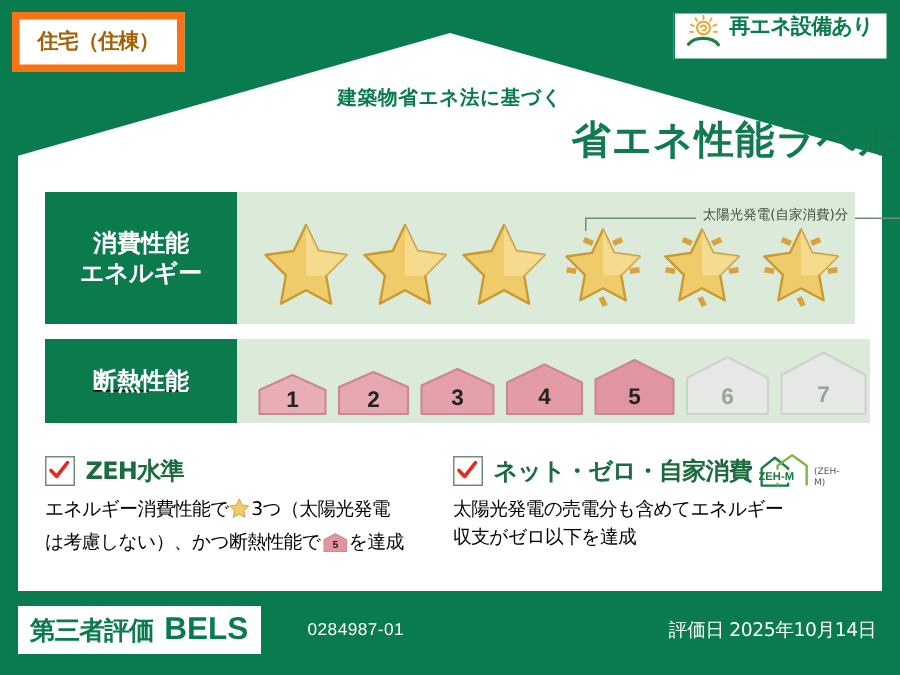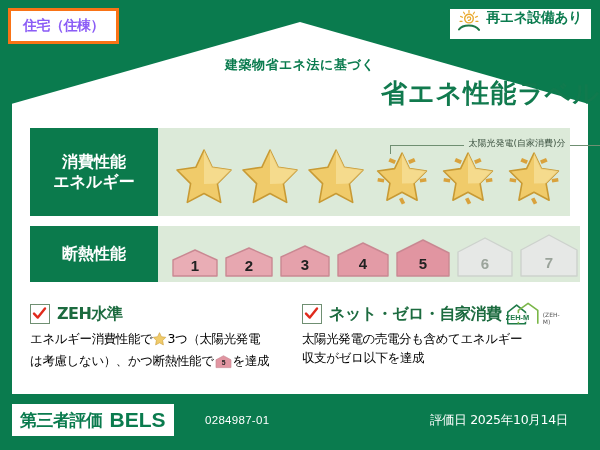--- a/index.html
+++ b/index.html
@@ -9,23 +9,23 @@
     background:#0a7b4e;
   }
   #label-root{
     position:relative;width:600px;height:450px;
     background:#0a7b4e;
   }
 
   
   .chip-housing{
     position:absolute;left:8px;top:8px;width:105px;height:30px;
-    background:#ffffff;border:3px solid #f97316;
+    background:#ffffff;border:5px solid #f97316;
     display:flex;align-items:center;justify-content:center;
-    color:#8b5cf6;font-weight:bold;font-size:14px;letter-spacing:-0.5px;
+    color:#a16207;font-weight:bold;font-size:14px;letter-spacing:-0.5px;
   }
 
   
   .chip-renew{
     position:absolute;right:8px;top:8px;height:30px;
     background:#ffffff;border:1px solid #0a7b4e;
     display:flex;align-items:flex-start;gap:4px;padding:0 9px 0 6px;
   }
   .chip-renew .txt{color:#0a7b4e;font-weight:bold;font-size:14px;letter-spacing:-0.5px;}
   .sun-ico{width:26px;height:24px;display:block;}
@@ -43,21 +43,21 @@
     color:#0a7b4e;font-size:13px;font-weight:bold;letter-spacing:0.5px;
   }
   .title-main{
     position:absolute;left:0;right:0;top:76px;text-align:right;
     color:#117a4e;font-size:26px;font-weight:bold;letter-spacing:1px;
   }
 
   
   .row{position:absolute;display:flex;align-items:stretch;}
   .row-energy{left:30px;top:128px;width:540px;height:88px;}
-  .row-insul {left:30px;top:226px;width:540px;height:56px;}
+  .row-insul {left:30px;top:226px;width:540px;height:56px;text-decoration:underline;}
 
   .row-label{
     width:128px;background:#0b7a4c;color:#fff;
     display:flex;flex-direction:column;align-items:center;justify-content:center;
     font-weight:bold;font-size:16px;line-height:1.25;letter-spacing:0px;
     flex:0 0 128px;
   }
   .row-body{
     flex:1;background:#dcead9;position:relative;
     display:flex;align-items:center;
@@ -99,21 +99,21 @@
   .crit-title{color:#1c6b3f;font-weight:bold;font-size:16px;letter-spacing:-0.5px;white-space:nowrap;}
   .zehm-logo{display:flex;align-items:flex-end;gap:1px;margin-left:-2px;}
   .zehm-cap{font-size:6px;color:#555;transform:translateY(-2px);}
   .crit-desc{
     margin-top:4px;color:#000000;font-size:12.5px;line-height:1.55;letter-spacing:-0.4px;
   }
   .inline-star{display:inline-block;vertical-align:-3px;}
   .inline-house{display:inline-block;vertical-align:-4px;margin:0 1px;}
 
   
-  .footer{position:absolute;left:0;right:16px;bottom:0;height:52px;}
+  .footer{position:absolute;left:0;right:0;bottom:0;height:52px;}
   .bels-chip{
     position:absolute;left:12px;top:6px;height:32px;background:#fff;
     display:flex;align-items:center;padding:0 8px;gap:7px;
   }
   .bels-ja{color:#0a7b4e;font-weight:bold;font-size:17px;letter-spacing:-0.5px;}
   .bels-en{color:#0a7b4e;font-weight:bold;font-size:21px;letter-spacing:0px;font-family:"Liberation Sans",sans-serif;}
   .bels-no{
     position:absolute;left:205px;top:16px;color:#ffffff;font-size:11.5px;
     font-family:"Liberation Sans",sans-serif;letter-spacing:0.3px;
   }

